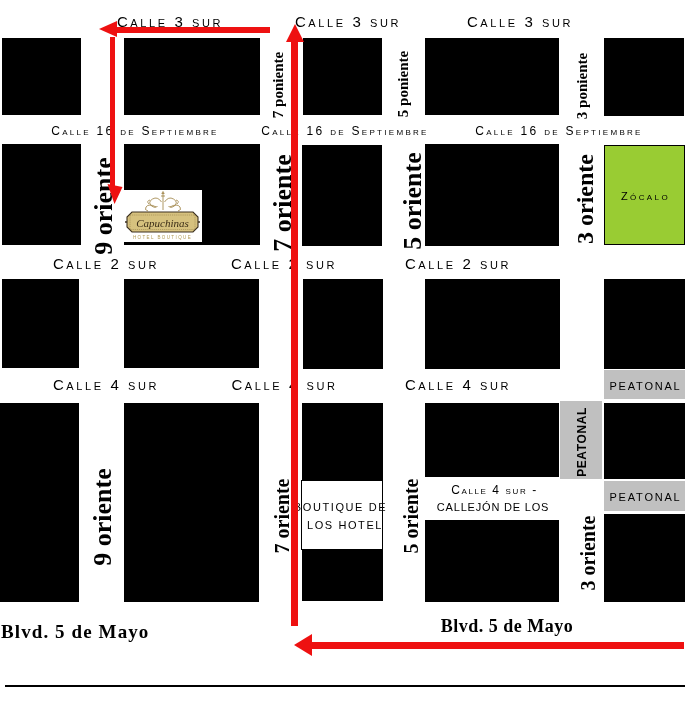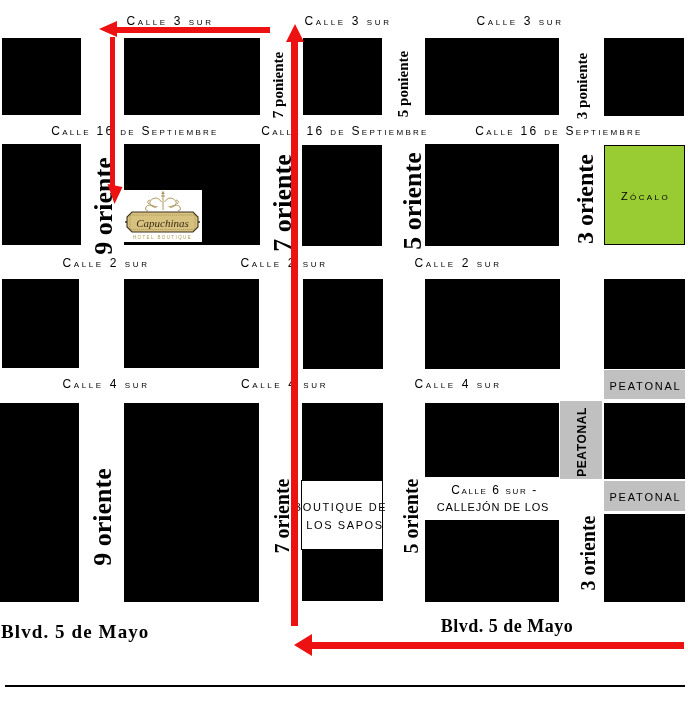--- a/index.html
+++ b/index.html
@@ -1,21 +1,21 @@
 <!DOCTYPE html>
 <html><head>
 <meta charset="utf-8">
 <style>
   html,body{margin:0;padding:0;background:#fff;}
   #map{position:relative;width:688px;height:706px;background:#fff;overflow:hidden;
        font-family:"Liberation Sans",sans-serif;}
   .blk{position:absolute;background:#000;}
   .lbl{position:absolute;font-family:"Liberation Sans",sans-serif;font-variant:small-caps;
        color:#000;white-space:nowrap;transform:translate(-50%,-50%);}
-  .s12{font-size:12px;letter-spacing:2.6px;text-align:right;}
+  .s12{font-size:15px;letter-spacing:2.6px;text-align:right;}
   .c16{font-size:12px;letter-spacing:2.3px;}
   .vlbl{position:absolute;font-family:"Liberation Serif",serif;font-weight:bold;color:#000;white-space:nowrap;
         transform:translate(-50%,-50%) rotate(-90deg);}
   .gray{position:absolute;background:#c0c0c0;}
   .red{position:absolute;background:#ee1111;}
 </style>
 </head>
 <body>
 <div id="map">
 
@@ -94,21 +94,21 @@
   <div class="lbl s12" style="left:284px;top:262.5px;">Calle 2 sur</div>
 
   <div class="lbl s12" style="left:458px;top:262.5px;">Calle 2 sur</div>
 
   <div class="lbl s12" style="left:106px;top:384px;">Calle 4 sur</div>
 
   <div class="lbl s12" style="left:284.5px;top:384px;">Calle 4 sur</div>
 
   <div class="lbl s12" style="left:458px;top:384px;">Calle 4 sur</div>
 
-  <div class="lbl" style="left:494.5px;top:490px;font-size:12px;letter-spacing:1.6px;">Calle 6 sur -</div>
+  <div class="lbl" style="left:494.5px;top:490px;font-size:12px;letter-spacing:1.6px;">Calle 4 sur -</div>
 
   <div class="lbl" style="left:493px;top:506.5px;font-size:11px;letter-spacing:0.8px;font-variant:normal;">CALLEJÓN DE LOS</div>
 
   <div class="vlbl" style="left:278px;top:84.5px;font-size:15px;">7 poniente</div>
 
   <div class="vlbl" style="left:403px;top:84px;font-size:15px;">5 poniente</div>
 
   <div class="vlbl" style="left:582px;top:85.5px;font-size:15px;">3 poniente</div>
 
   <div class="vlbl" style="left:103.5px;top:205.5px;font-size:26px;">9 oriente</div>
@@ -124,21 +124,21 @@
   <div class="vlbl" style="left:282px;top:516px;font-size:20px;">7 oriente</div>
 
   <div class="vlbl" style="left:411px;top:516px;font-size:20px;">5 oriente</div>
 
   <div class="vlbl" style="left:587.5px;top:553px;font-size:20px;">3 oriente</div>
 
   <div style="position:absolute;left:301px;top:480px;width:82px;height:70px;background:#fff;border:1px solid #000;box-sizing:border-box;"></div>
 
   <div class="lbl" style="left:340.5px;top:507px;font-size:11px;letter-spacing:1.6px;font-variant:normal;">BOUTIQUE DE</div>
 
-  <div class="lbl" style="left:345px;top:525px;font-size:11px;letter-spacing:1.6px;font-variant:normal;">LOS SAPOS</div>
+  <div class="lbl" style="left:345px;top:525px;font-size:11px;letter-spacing:1.6px;font-variant:normal;">LOS HOTEL</div>
 
   <div style="position:absolute;left:123px;top:190px;width:79px;height:52px;background:#fff;"></div>
 
   <svg style="position:absolute;left:123px;top:190px;" width="79" height="52" viewBox="0 0 79 52">
     <g fill="none" stroke="#9b7d3e" stroke-width="0.8">
       <path d="M40 3.5 L40 20 M38 6 L42 6 M40 1.5 l1.2 2 l-2.4 0 z"></path>
       <path d="M38.5 12 q-4 -6 -9 -3 q-5 3 -1 7 q3 2.5 6 0.5"></path>
       <path d="M41.5 12 q4 -6 9 -3 q5 3 1 7 q-3 2.5 -6 0.5"></path>
       <path d="M33 17 q-7 -4 -10 0 q-2 3 2 4 M47 17 q7 -4 10 0 q2 3 -2 4"></path>
       <path d="M26 14 q-3 -3 1 -4 M54 14 q3 -3 -1 -4"></path>

